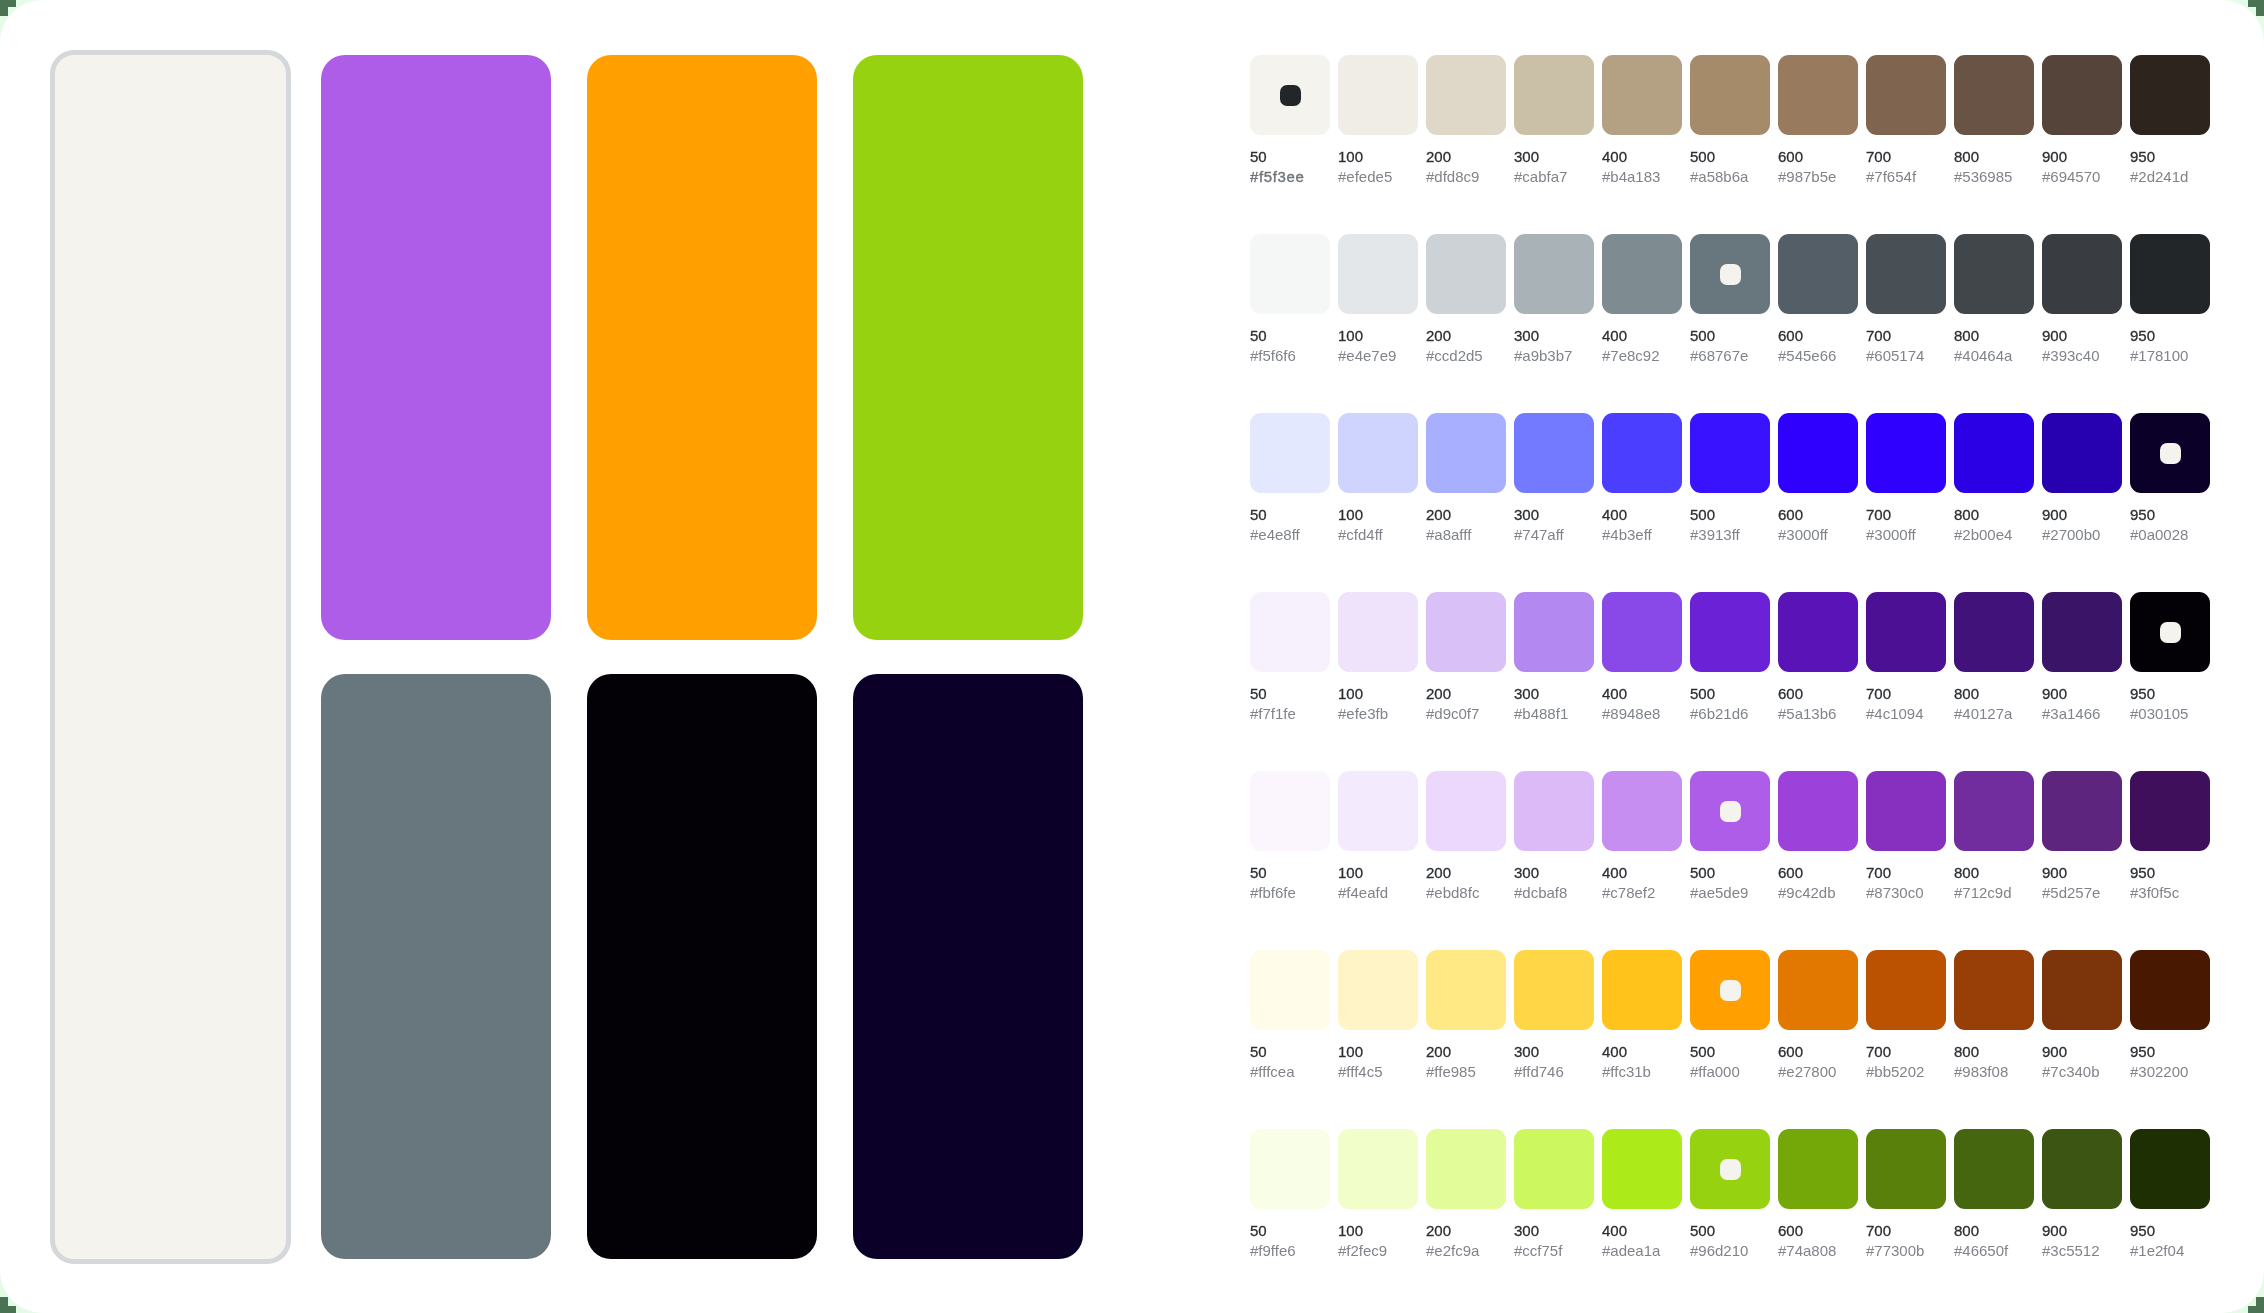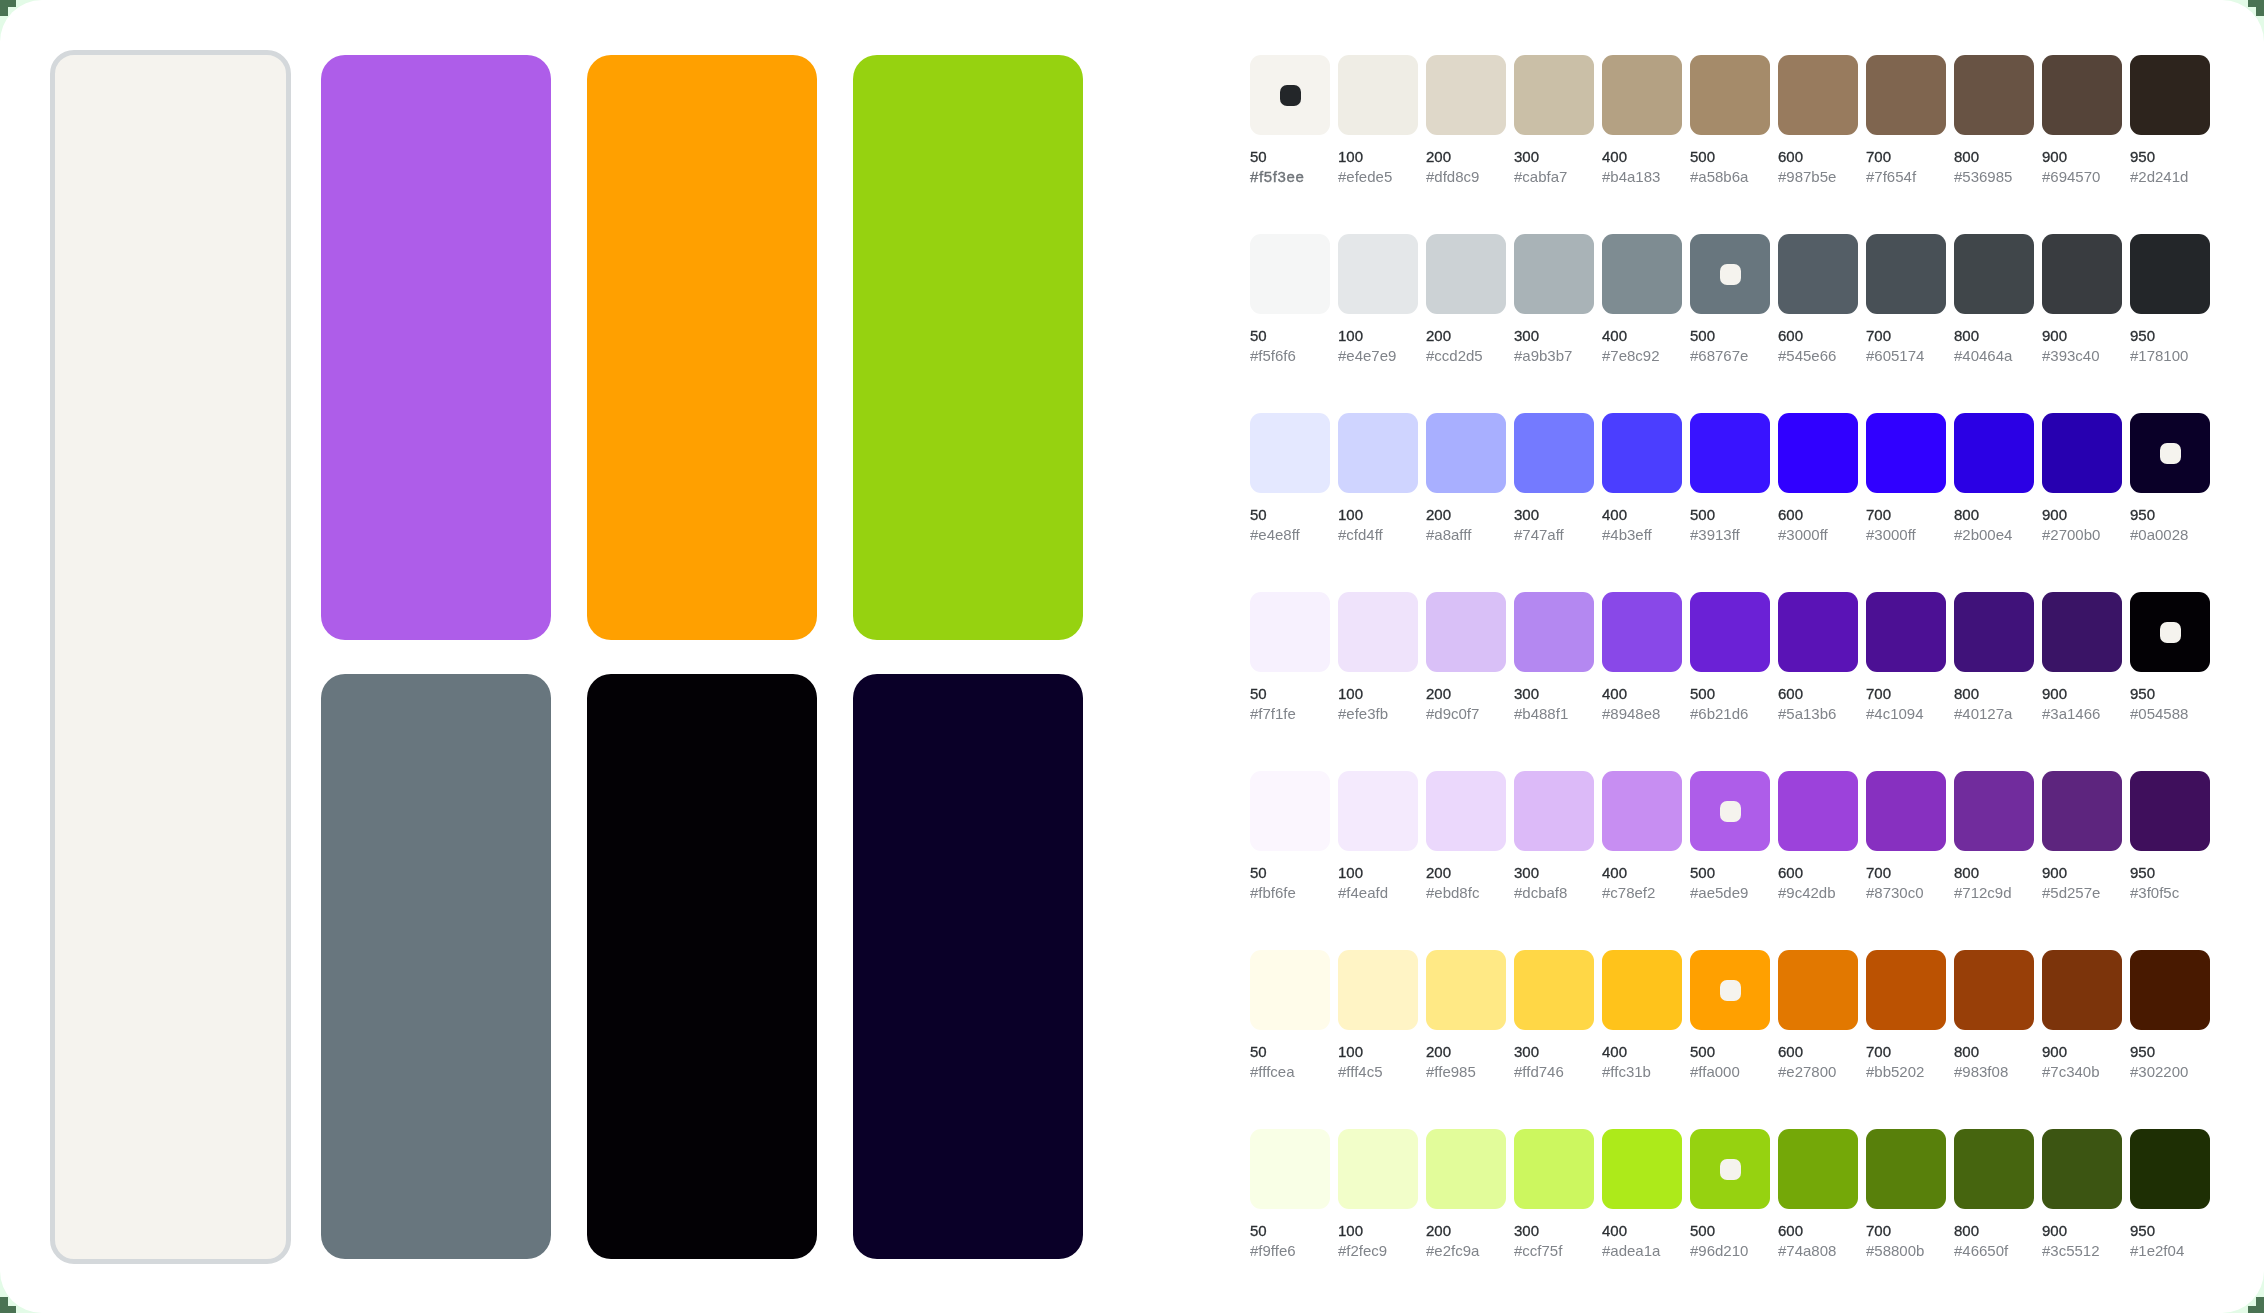--- a/index.html
+++ b/index.html
@@ -281,21 +281,21 @@
         <div class="chip" style="left: 792px;">
           <div class="sq" style="background: rgb(58, 20, 102);"></div>
           <div class="step">900</div>
           <div class="hex">#3a1466</div>
         </div>
         <div class="chip sel" style="left: 880px;">
           <div class="sq" style="background: rgb(3, 1, 5);">
             <div class="dot" style="background: rgb(245, 243, 238);"></div>
           </div>
           <div class="step">950</div>
-          <div class="hex">#054588</div>
+          <div class="hex">#030105</div>
         </div>
       </div>
       <div class="ramp">
         <div class="chip" style="left: 0px;">
           <div class="sq" style="background: rgb(251, 246, 254);"></div>
           <div class="step">50</div>
           <div class="hex">#fbf6fe</div>
         </div>
         <div class="chip" style="left: 88px;">
           <div class="sq" style="background: rgb(244, 234, 253);"></div>
@@ -443,21 +443,21 @@
           <div class="hex">#96d210</div>
         </div>
         <div class="chip" style="left: 528px;">
           <div class="sq" style="background: rgb(116, 168, 8);"></div>
           <div class="step">600</div>
           <div class="hex">#74a808</div>
         </div>
         <div class="chip" style="left: 616px;">
           <div class="sq" style="background: rgb(88, 128, 11);"></div>
           <div class="step">700</div>
-          <div class="hex">#58800b</div>
+          <div class="hex">#77300b</div>
         </div>
         <div class="chip" style="left: 704px;">
           <div class="sq" style="background: rgb(70, 101, 15);"></div>
           <div class="step">800</div>
           <div class="hex">#46650f</div>
         </div>
         <div class="chip" style="left: 792px;">
           <div class="sq" style="background: rgb(60, 85, 18);"></div>
           <div class="step">900</div>
           <div class="hex">#3c5512</div>

